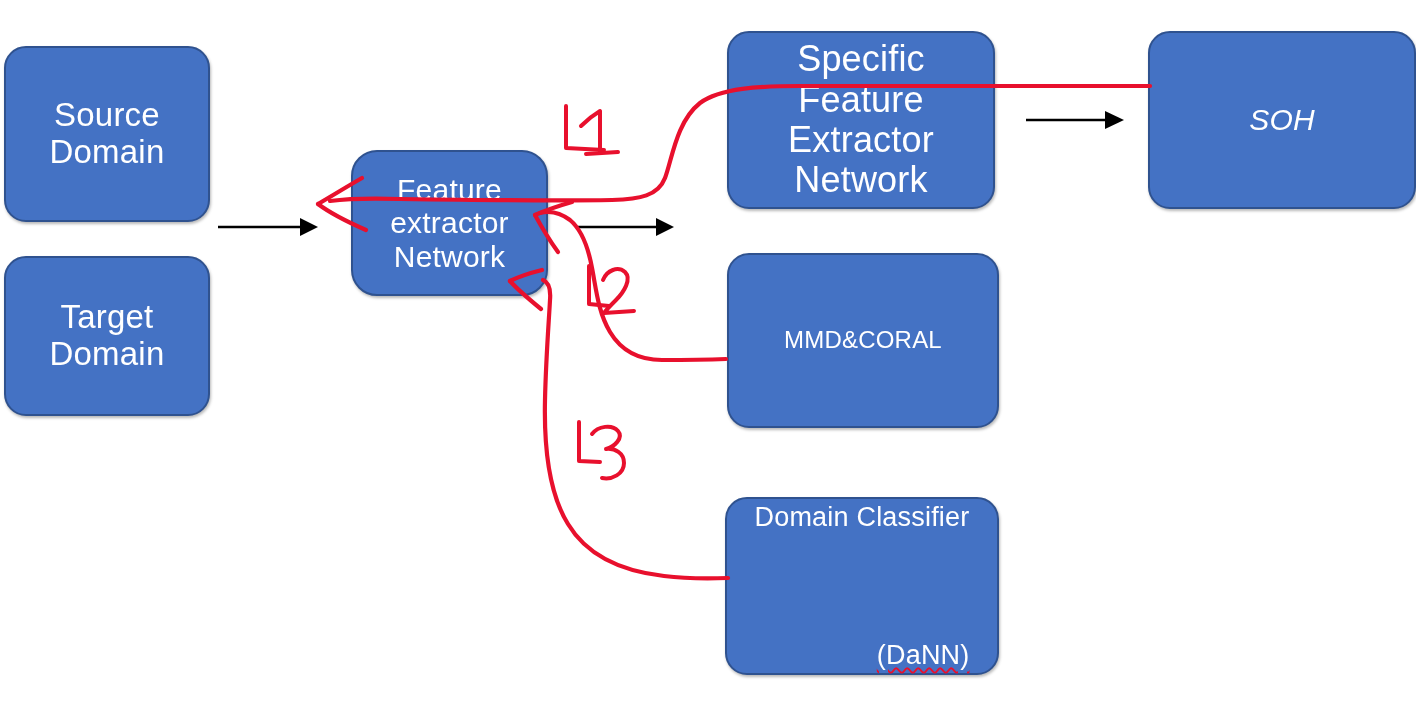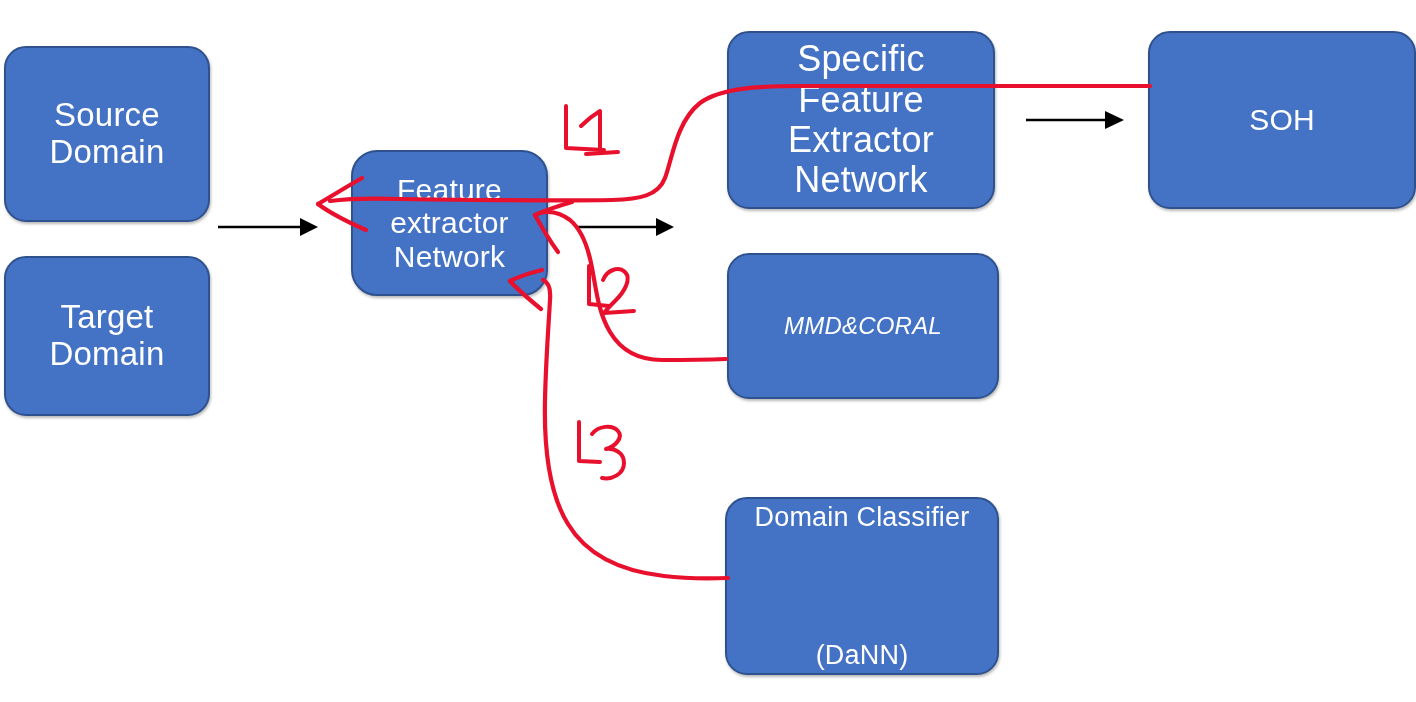--- a/index.html
+++ b/index.html
@@ -34,25 +34,26 @@
     box-shadow: 1px 2px 3px rgba(0,0,0,0.28);
     z-index: 2;
   }
   .node span { display: block; white-space: pre-line; }
 
   
   #node-source        { left:4px;   top:30px;  width:206px; height:176px; font-size:33px;margin-top:16px; }
   #node-target        { left:4px;   top:256px; width:206px; height:160px; font-size:33px; }
   #node-feature       { left:351px; top:150px; width:197px; height:146px; font-size:30px; border-radius:26px; }
   #node-specific      { left:727px; top:31px;  width:268px; height:178px; font-size:36px; }
-  #node-soh           { left:1148px;top:31px;  width:268px; height:178px; font-size:30px; }
-  #node-mmd           { left:727px; top:253px; width:272px; height:146px; font-size:24px;font-style:italic; }
-  #node-dann          { left:725px; top:497px; width:274px; height:178px; font-size:27px; }
+  #node-soh           { left:1148px;top:31px;  width:268px; height:178px; font-size:30px;font-style:italic; }
+  #node-mmd           { left:727px; top:253px; width:272px; height:175px; font-size:24px; }
+  #node-dann          { left:725px; top:497px; width:274px; height:178px; font-size:27px;text-align:right; }
 
   .dann-underline {
+    text-decoration: underline;
     text-decoration-color: #e8102d;
     text-decoration-style: wavy;
     text-decoration-thickness: 2px;
     text-underline-offset: 3px;
     margin-top: 47px;
   }
 
   svg.layer {
     position: absolute;
     left: 0; top: 0;

